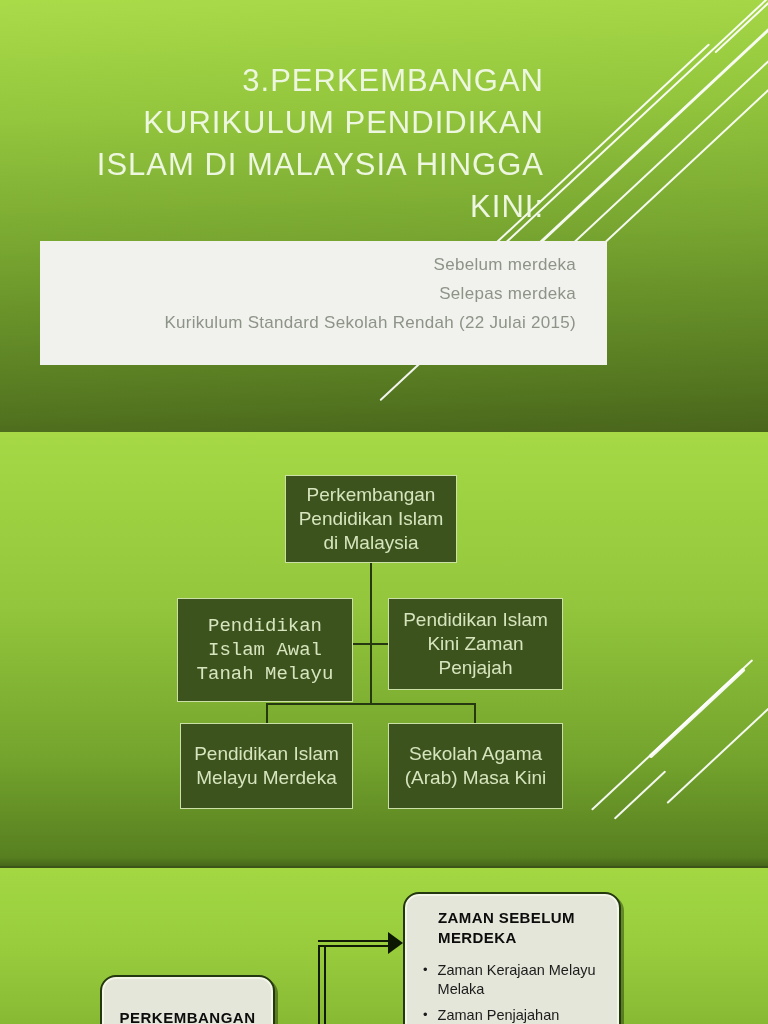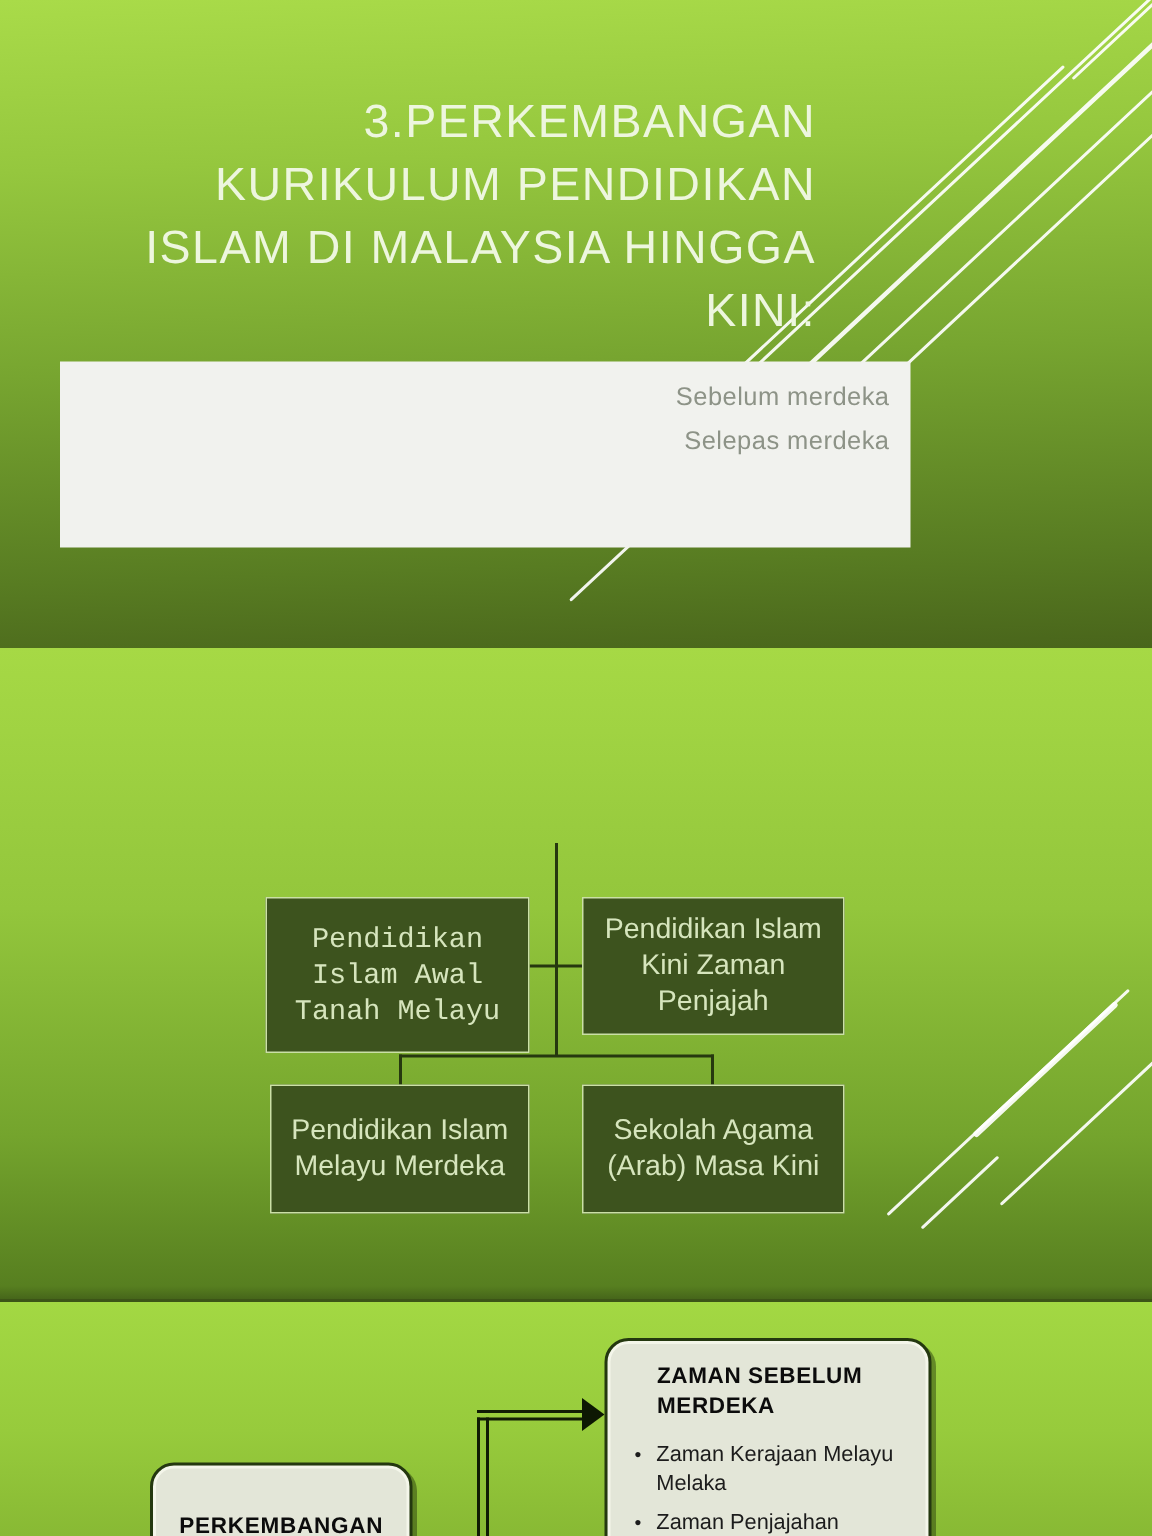--- a/index.html
+++ b/index.html
@@ -8,21 +8,21 @@
   .page { position:relative; width:768px; height:1024px; overflow:hidden; background:#000; }
   .slide { position:absolute; left:0; width:768px; overflow:hidden; }
 
   
   .slide1 { top:0; height:432px;
     background:linear-gradient(178deg,#a9db49 0%,#95c73e 25%,#77a530 55%,#587c22 85%,#49651b 100%);text-align:right; }
   .slide1-title { position:absolute; left:52px; top:60px; width:492px;
     font-size:31px; line-height:1.36; letter-spacing:1px; font-weight:400;
     color:#edf6de; text-transform:uppercase; }
   .listbox { position:absolute; left:40px; top:241px; width:567px; height:124px;
-    background:#f1f2ee; padding:9px 14px 0 12px; }
+    background:#f1f2ee; padding:9px 31px 0 12px; }
   .listline { font-size:17px; line-height:29px; color:#8d9387; letter-spacing:0.3px; }
 
   
   .dline { position:absolute; background:rgba(255,255,255,0.92); transform:rotate(-43deg); border-radius:2px; }
 
   
   .slide2 { top:432px; height:434px;
     background:linear-gradient(180deg,#a6d945 0%,#93c63c 40%,#74a42d 75%,#577f20 98%,#46661a 100%); }
   .node { position:absolute; background:#3d531e; border:1.5px solid #cbe0a6;
     color:#d6e5bd; font-size:19px; line-height:1.28; text-align:center;
@@ -58,31 +58,33 @@
     <div class="dline" style="left:547px; top:151px; width:310px; height:2px;"></div>
     <div class="dline" style="left:415px; top:159px; width:340px; height:2px;"></div>
     <div class="dline" style="left:703px; top:21px; width:90px; height:2px;"></div>
     <div class="dline" style="left:372px; top:379px; width:60px; height:2px;"></div>
 
     <h1 class="slide1-title">3.Perkembangan Kurikulum Pendidikan Islam di Malaysia hingga kini:</h1>
 
     <div class="listbox">
       <div class="listline">Sebelum merdeka</div>
       <div class="listline">Selepas merdeka</div>
+      <div class="listline">Kurikulum Standard Sekolah Rendah (22 Julai 2015)</div>
     </div>
   </section>
 
   <section class="slide slide2">
 
     <div class="conn" style="left:370px; top:130px; width:2px; height:142px;"></div>
     <div class="conn" style="left:353px; top:211px; width:35px; height:2px;"></div>
     <div class="conn" style="left:266px; top:271px; width:210px; height:2px;"></div>
     <div class="conn" style="left:266px; top:271px; width:2px; height:21px;"></div>
     <div class="conn" style="left:474px; top:271px; width:2px; height:21px;"></div>
 
+    <div class="node" style="left:285px; top:43px; width:172px; height:88px;">Perkembangan Pendidikan Islam di Malaysia</div>
     <div class="node" style="left:177px; top:166px; width:176px; height:104px;font-family:Liberation Mono, monospace;">Pendidikan Islam Awal Tanah Melayu</div>
     <div class="node" style="left:388px; top:166px; width:175px; height:92px;">Pendidikan Islam Kini Zaman Penjajah</div>
     <div class="node" style="left:180px; top:291px; width:173px; height:86px;">Pendidikan Islam Melayu Merdeka</div>
     <div class="node" style="left:388px; top:291px; width:175px; height:86px;">Sekolah Agama (Arab) Masa Kini</div>
 
     <div class="dline" style="left:562px; top:302px; width:220px; height:1.5px;"></div>
     <div class="dline" style="left:632px; top:279px; width:130px; height:4px;"></div>
     <div class="dline" style="left:647px; top:319px; width:150px; height:2px;"></div>
     <div class="dline" style="left:605px; top:362px; width:70px; height:2px;"></div>
   </section>

